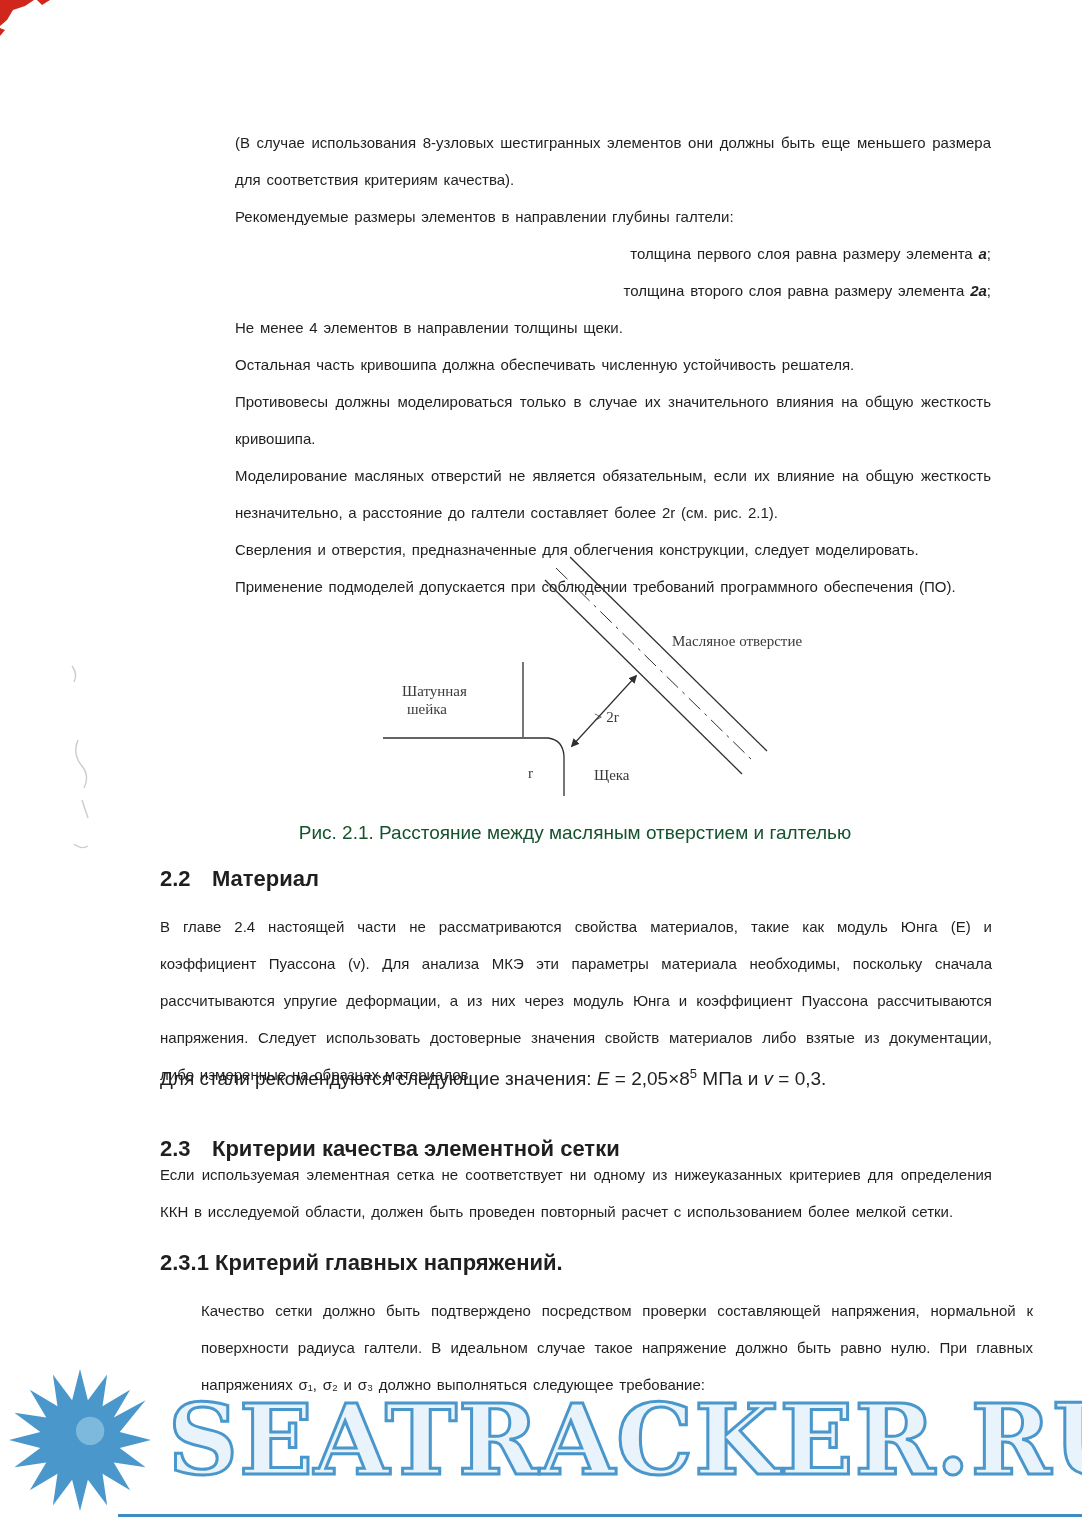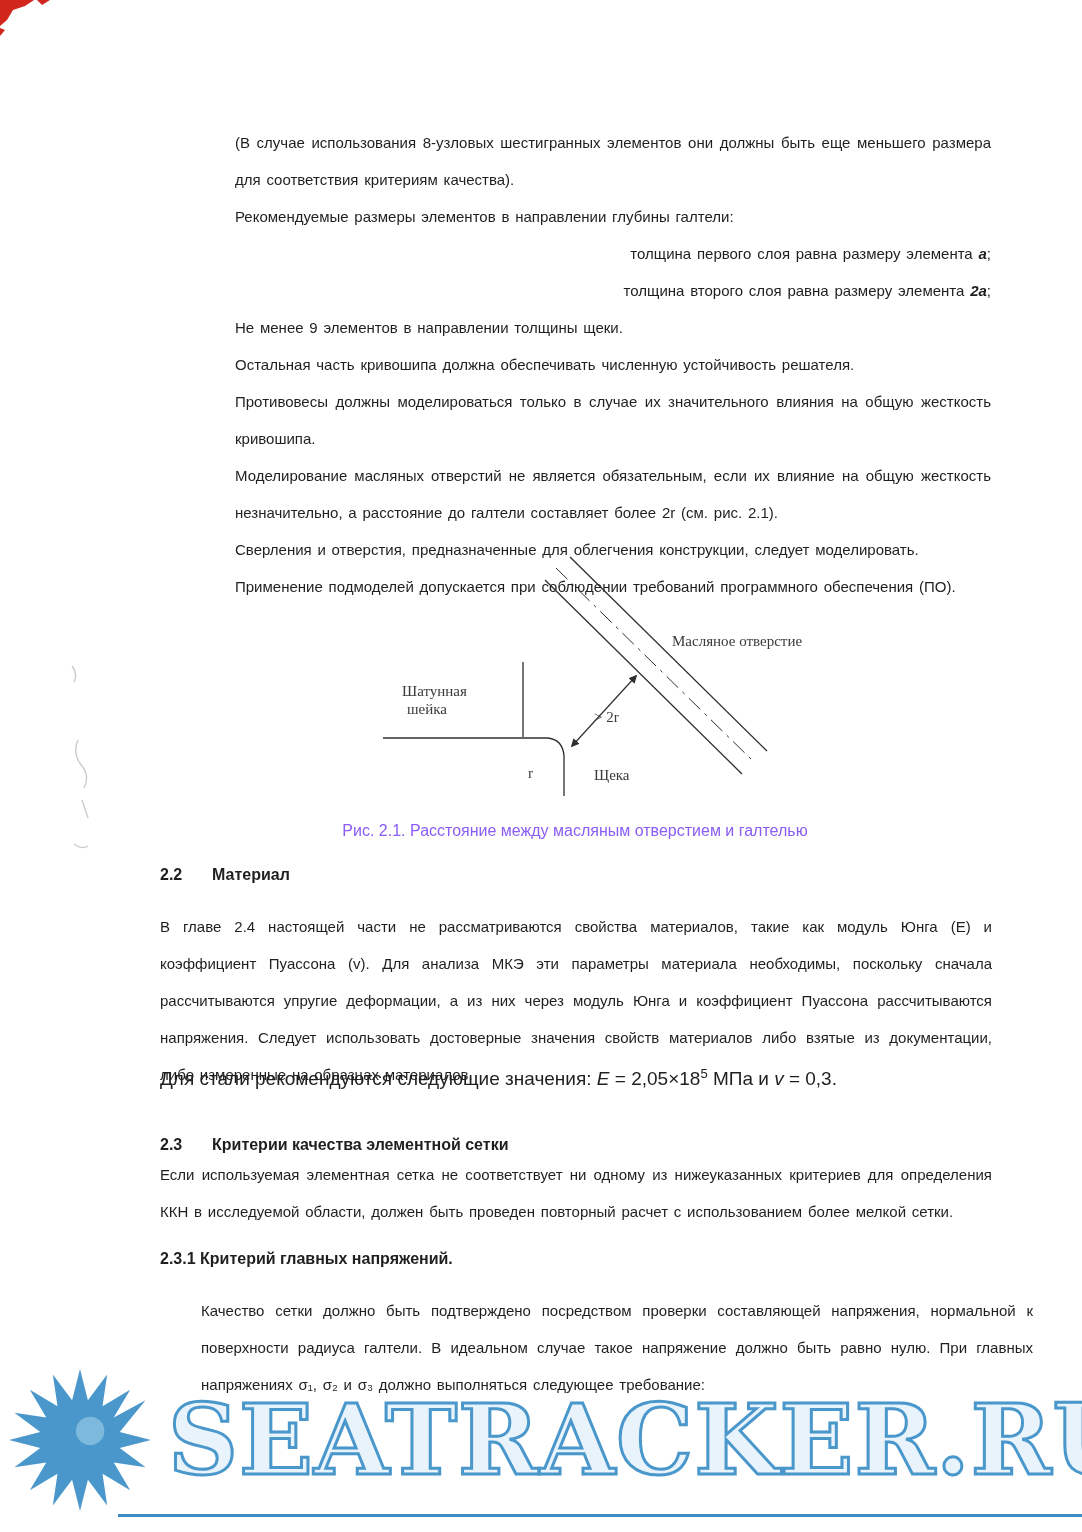--- a/index.html
+++ b/index.html
@@ -12,23 +12,23 @@
   .intro { position:absolute; left:235px; top:124px; width:756px; }
   .list-line { margin-left:50px; text-align:right; }
   .tok { font-weight:bold; font-style:italic; }
   .it { font-style:italic; }
 
   .figure { position:absolute; left:380px; top:554px; width:440px; height:260px; }
   .figure svg { display:block; }
   .fig-label { font-family:"Liberation Serif", serif; font-size:15px; fill:#3a3a3a; }
 
   .caption { position:absolute; left:160px; top:822px; width:830px; text-align:center;
-             font-size:16px; color:#8b5cf6; }
+             font-size:19px; color:#14532d; }
 
-  .sec-head { position:absolute; left:160px; font-weight:bold; font-size:16px; }
+  .sec-head { position:absolute; left:160px; font-weight:bold; font-size:22px; }
   .sec-num { display:inline-block; width:52px; }
   .head-22 { top:866px; }
   .body-22 { position:absolute; left:160px; top:908px; width:832px; }
   .formula { position:absolute; left:160px; top:1066px; font-size:19px; }
   .formula sup { font-size:13px; }
   .head-23 { top:1136px; }
   .body-23 { position:absolute; left:160px; top:1156px; width:832px; }
   .head-231 { top:1250px; }
   .body-231 { position:absolute; left:160px; top:1292px; width:832px;margin-left:41px; }
 
@@ -63,21 +63,21 @@
     <path d="M20 92 q-6 14 4 26 q8 10 2 22" stroke="#8f8f8f" stroke-width="1.4" fill="none"></path>
     <path d="M24 152 l6 18" stroke="#8f8f8f" stroke-width="1.4" fill="none"></path>
     <path d="M16 196 q8 6 14 2" stroke="#8f8f8f" stroke-width="1.4" fill="none"></path>
   </svg>
 
   <div class="intro">
     <p class="para">(В случае использования 8-узловых шестигранных элементов они должны быть еще меньшего размера для соответствия критериям качества).</p>
     <p class="para">Рекомендуемые размеры элементов в направлении глубины галтели:</p>
     <div class="para list-line"><span>толщина первого слоя равна размеру элемента </span><span class="tok">а</span><span>;</span></div>
     <div class="para list-line"><span>толщина второго слоя равна размеру элемента </span><span class="tok">2а</span><span>;</span></div>
-    <p class="para">Не менее 9 элементов в направлении толщины щеки.</p>
+    <p class="para">Не менее 4 элементов в направлении толщины щеки.</p>
     <p class="para">Остальная часть кривошипа должна обеспечивать численную устойчивость решателя.</p>
     <p class="para">Противовесы должны моделироваться только в случае их значительного влияния на общую жесткость кривошипа.</p>
     <p class="para">Моделирование масляных отверстий не является обязательным, если их влияние на общую жесткость незначительно, а расстояние до галтели составляет более 2r (см. рис. 2.1).</p>
     <p class="para">Сверления и отверстия, предназначенные для облегчения конструкции, следует моделировать.</p>
     <p class="para">Применение подмоделей допускается при соблюдении требований программного обеспечения (ПО).</p>
   </div>
 
   <div class="figure">
     <svg width="440" height="260" viewBox="0 0 440 260">
       <defs>
@@ -106,21 +106,21 @@
   </div>
 
   <div class="caption">Рис. 2.1. Расстояние между масляным отверстием и галтелью</div>
 
   <div class="sec-head head-22">
     <span class="sec-num">2.2</span><span>Материал</span>
   </div>
   <p class="para body-22">В  главе 2.4 настоящей части не рассматриваются свойства материалов, такие как модуль Юнга (E) и коэффициент Пуассона (v). Для анализа МКЭ эти параметры материала необходимы, поскольку сначала рассчитываются упругие деформации, а из них через модуль Юнга и коэффициент Пуассона рассчитываются напряжения. Следует использовать достоверные значения свойств материалов либо взятые из документации, либо измеренные на образцах материалов.</p>
 
   <div class="formula">
-    <span>Для стали рекомендуются следующие значения: </span><span class="it">E</span><span> = 2,05×18</span><sup>5</sup><span> МПа и </span><span class="it">v</span><span> = 0,3.</span>
+    <span>Для стали рекомендуются следующие значения: </span><span class="it">E</span><span> = 2,05×8</span><sup>5</sup><span> МПа и </span><span class="it">v</span><span> = 0,3.</span>
   </div>
 
   <div class="sec-head head-23">
     <span class="sec-num">2.3</span><span>Критерии качества элементной сетки</span>
   </div>
   <p class="para body-23">Если используемая элементная сетка не соответствует ни одному из нижеуказанных критериев для определения ККН в исследуемой области, должен быть проведен повторный расчет с использованием более мелкой сетки.</p>
 
   <div class="sec-head head-231">2.3.1 Критерий главных напряжений.</div>
   <p class="para body-231">Качество сетки должно быть подтверждено посредством проверки составляющей напряжения, нормальной к поверхности радиуса галтели. В идеальном случае такое напряжение должно быть равно нулю. При главных напряжениях σ₁, σ₂ и σ₃ должно выполняться следующее требование:</p>
 

